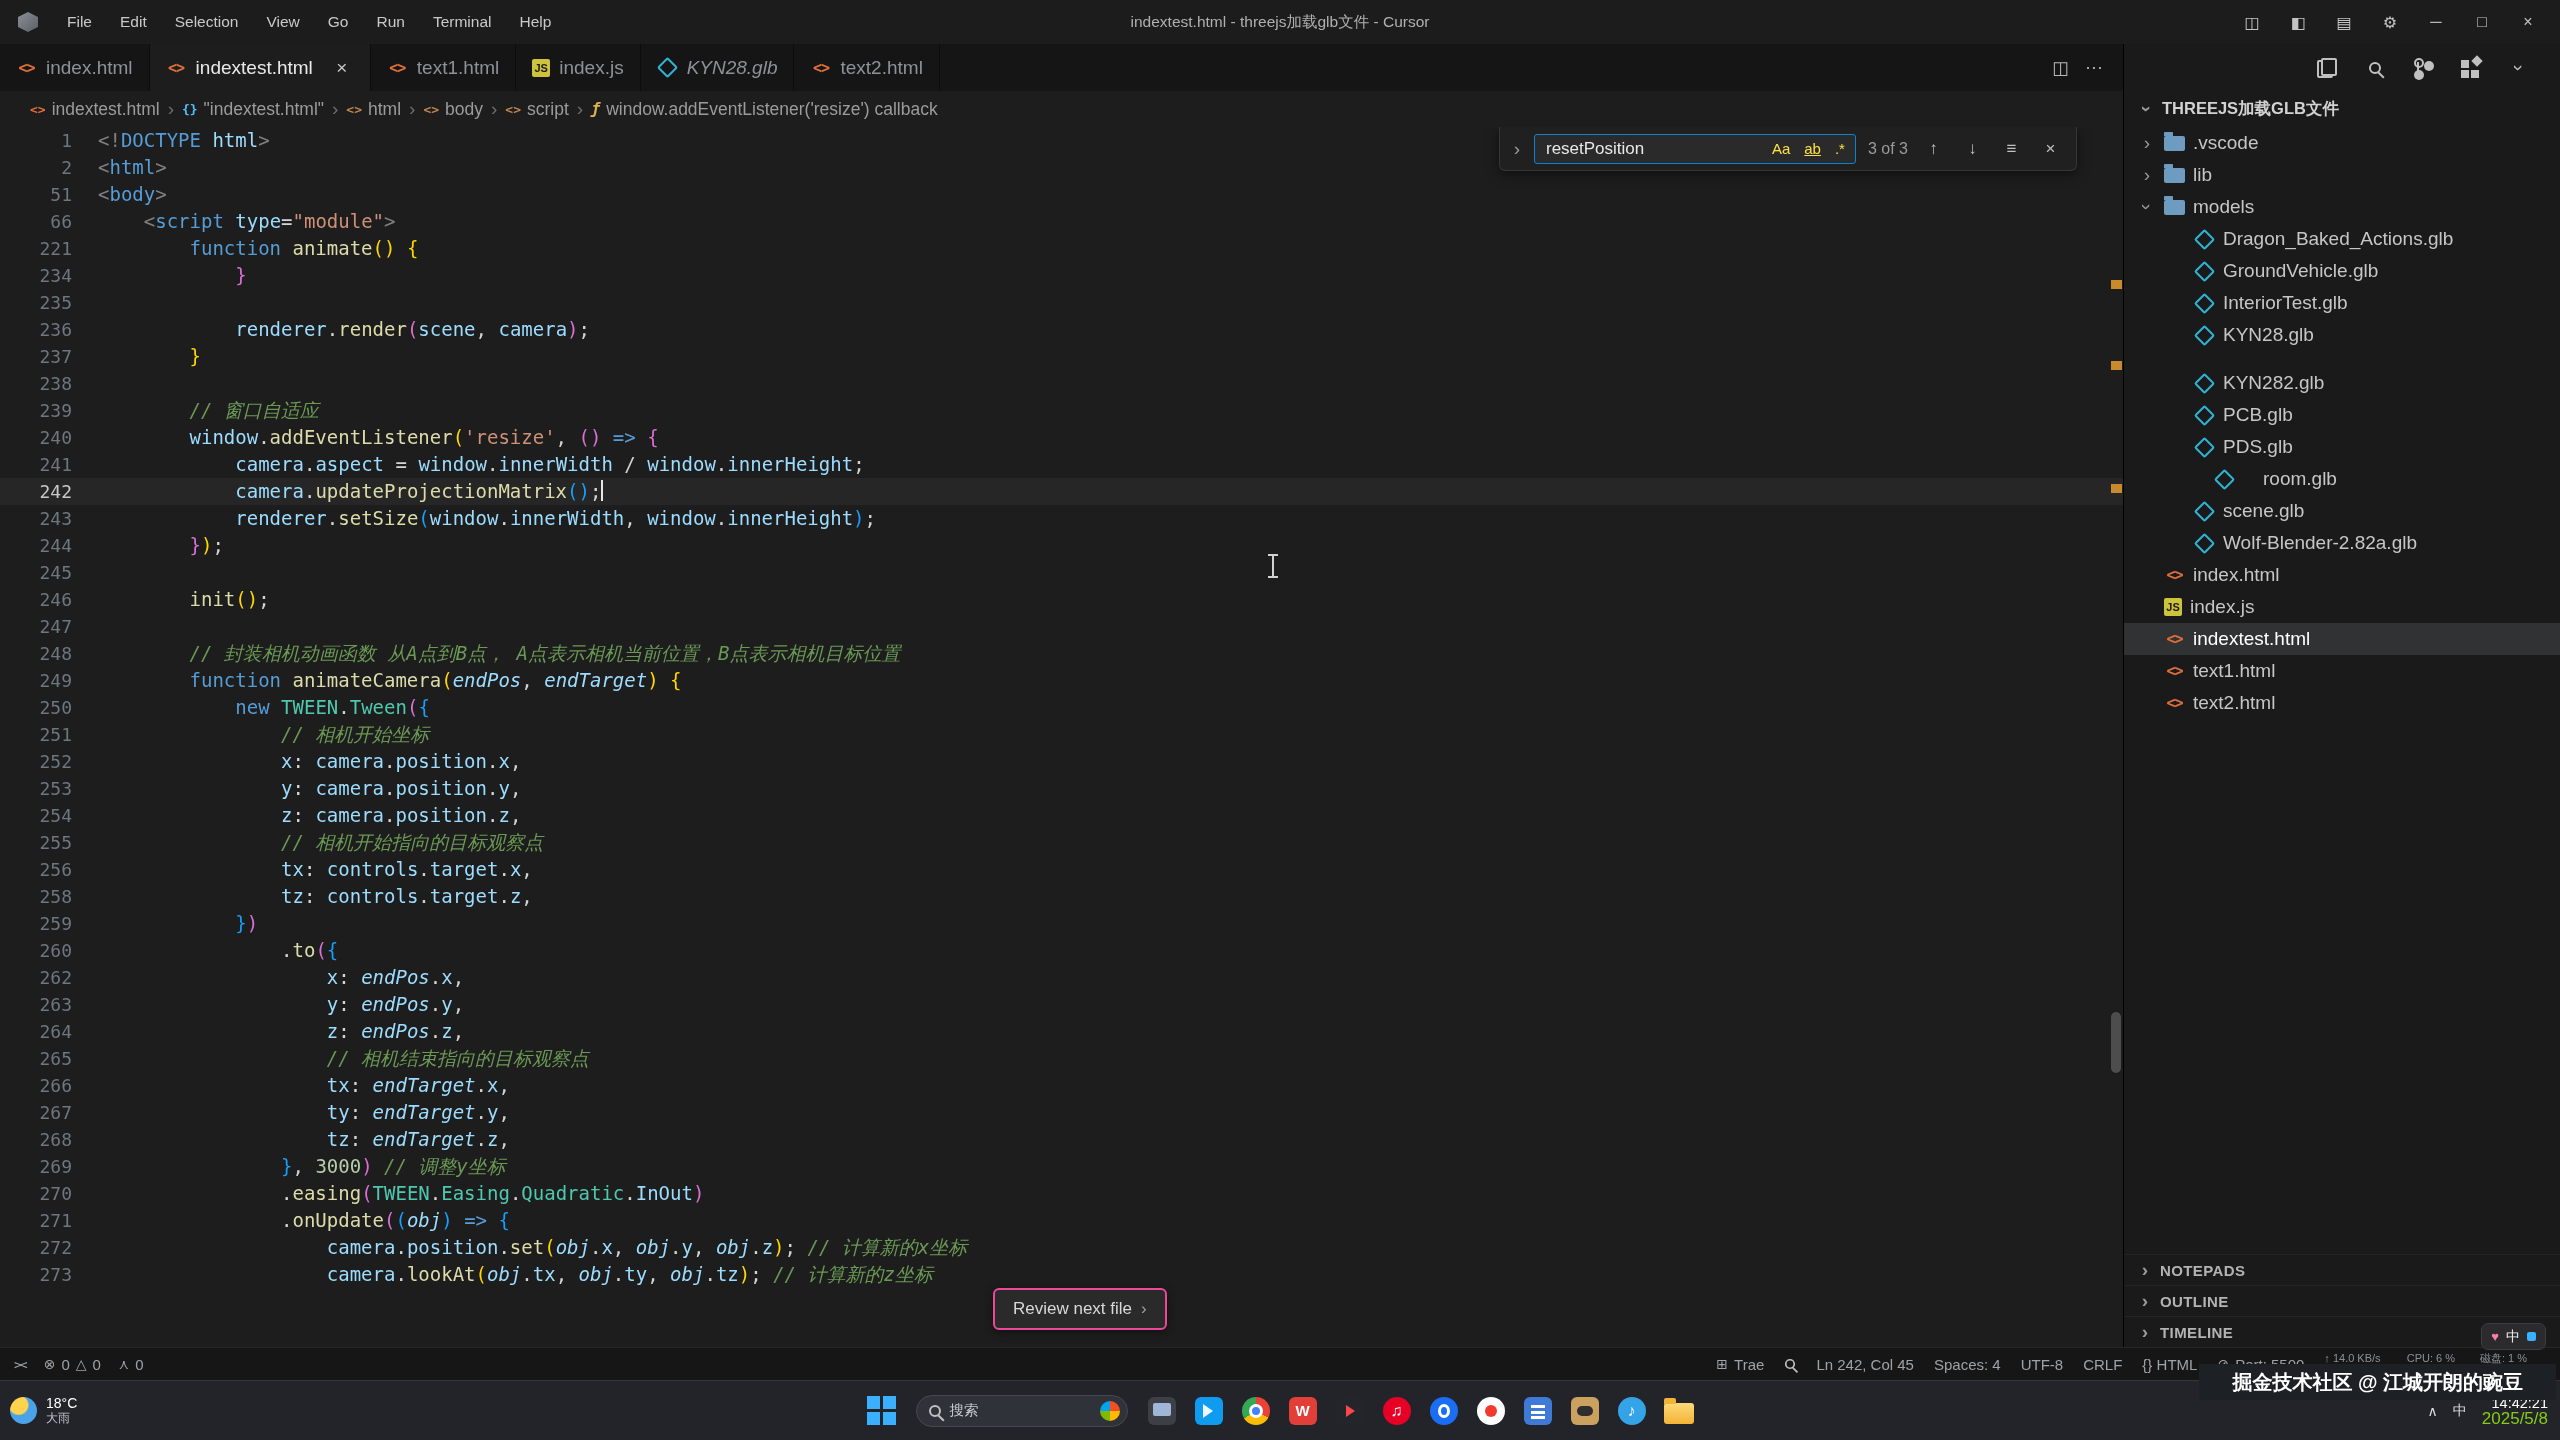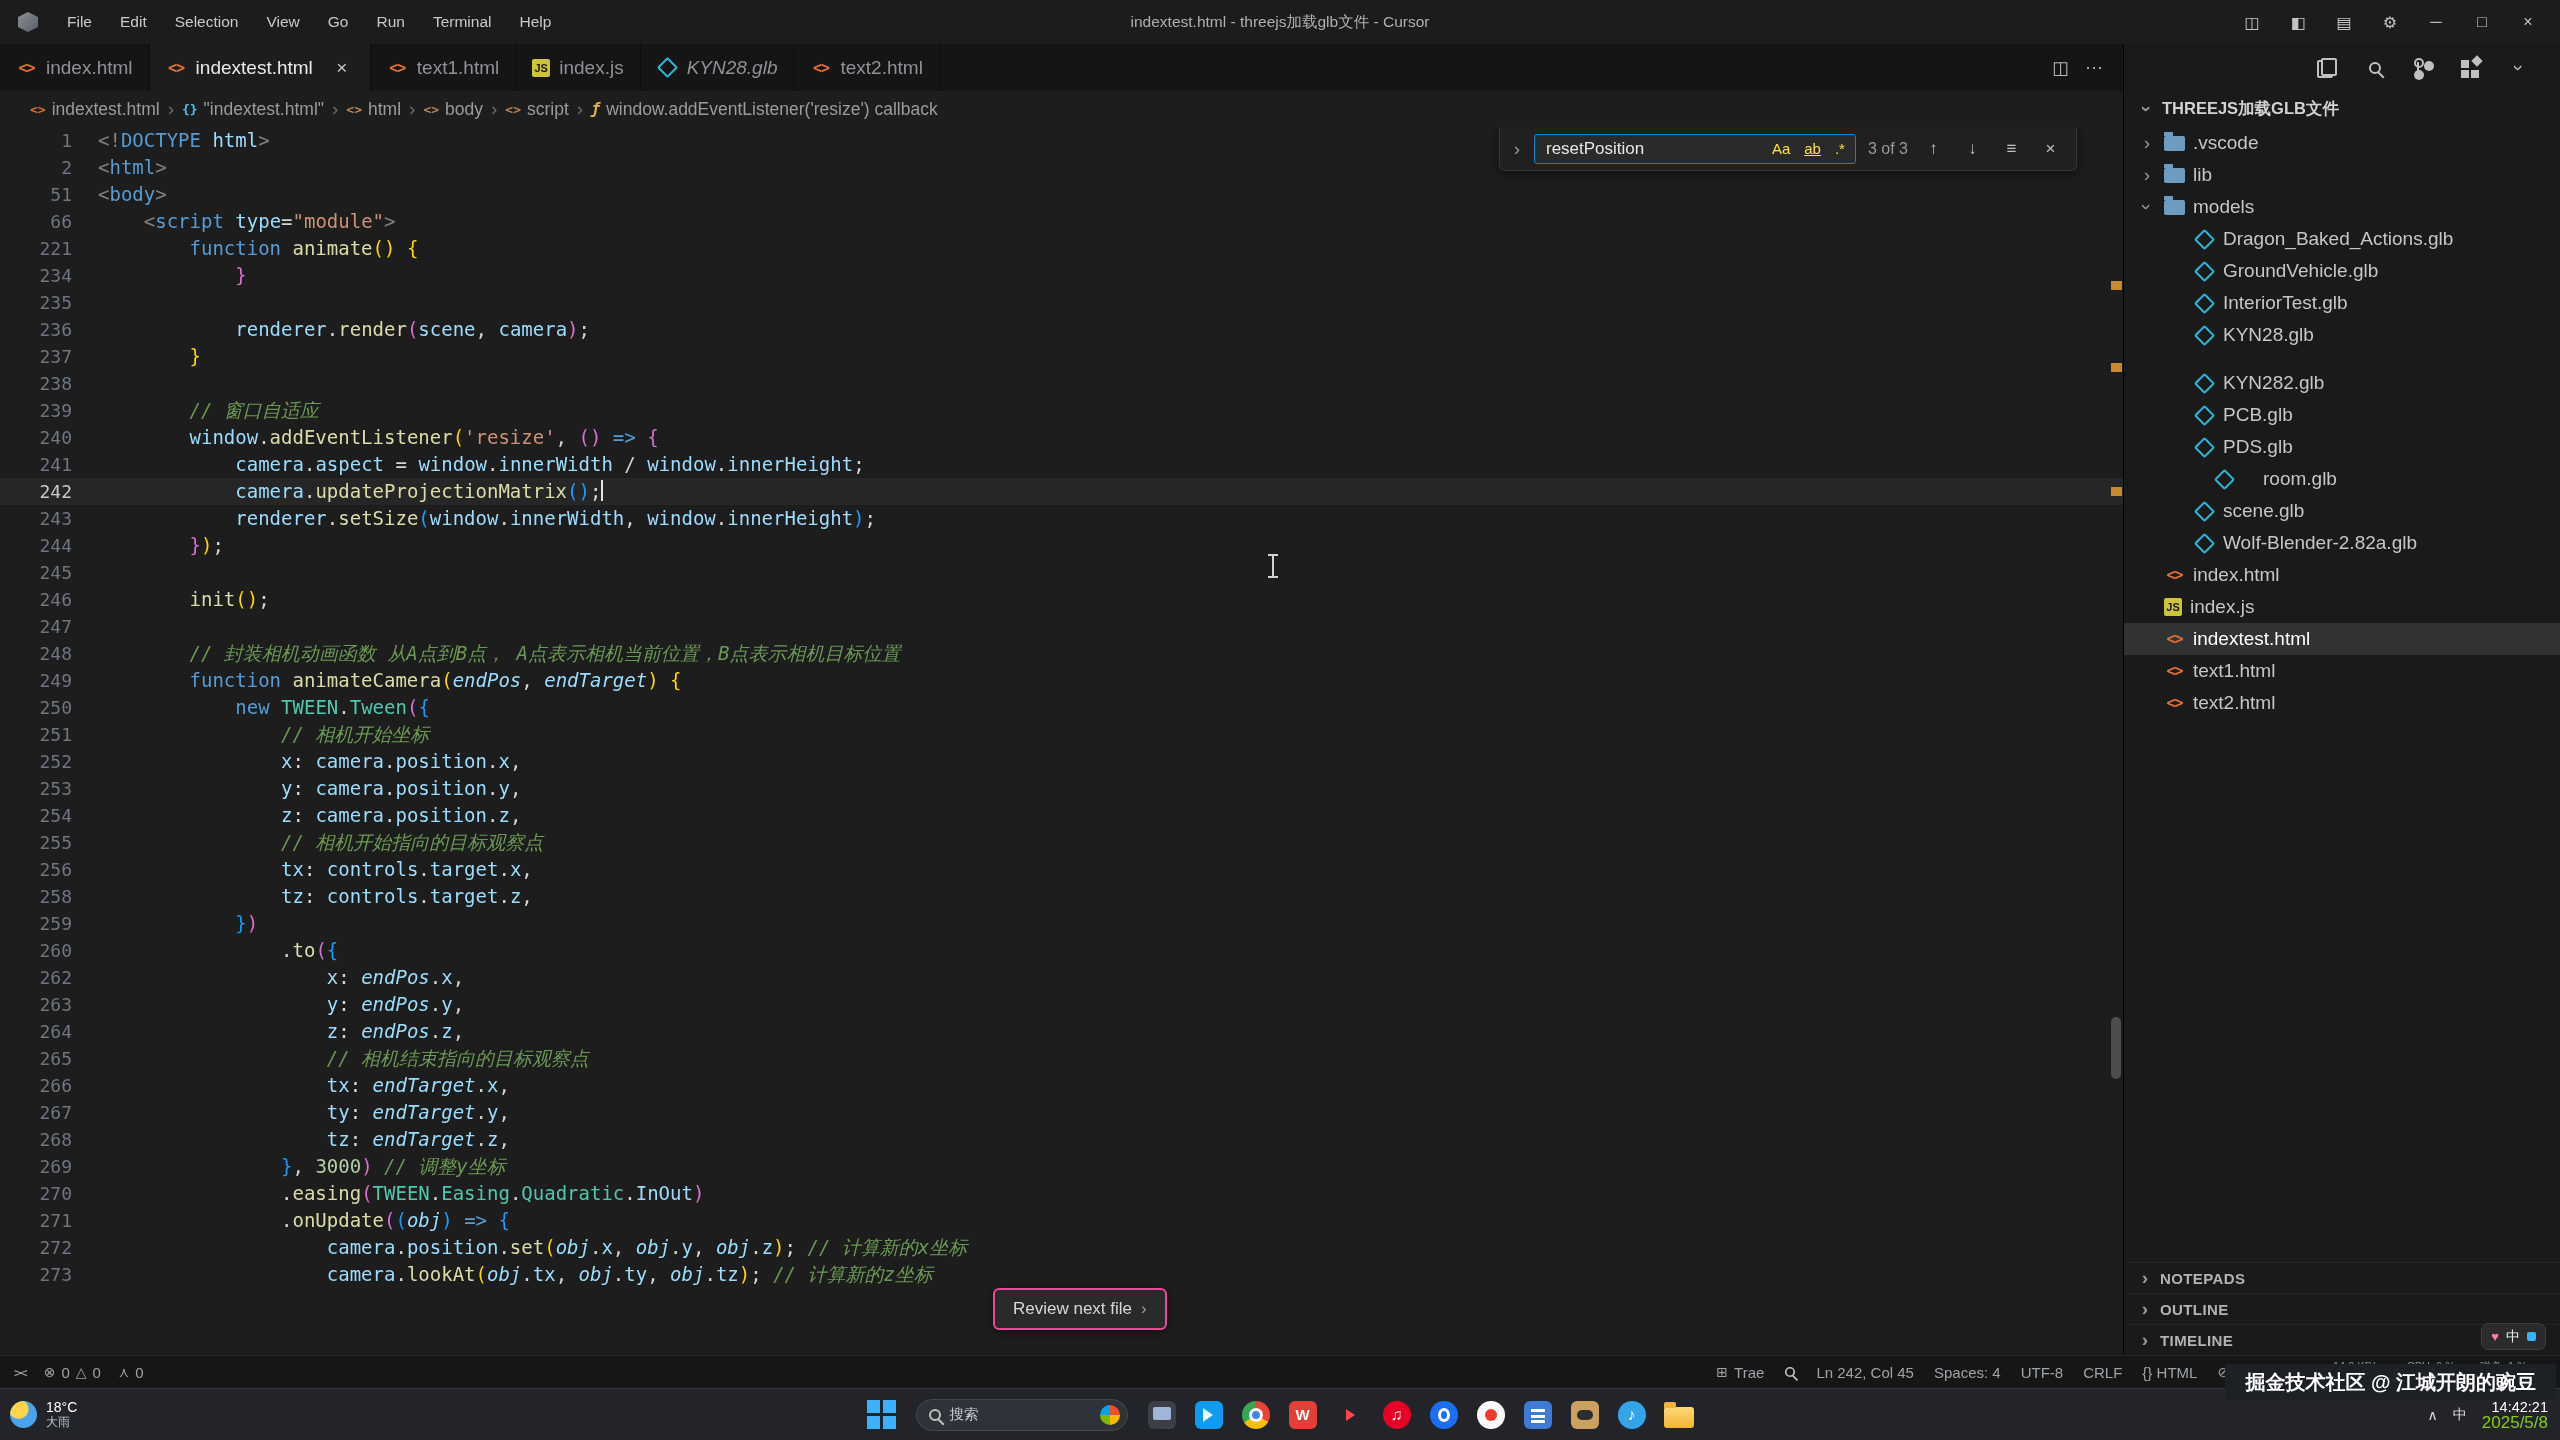--- a/index.html
+++ b/index.html
@@ -112,21 +112,21 @@
   .sb-ic{font-size:14px}
 
   
   .statusbar{height:33px;background:#161616;border-top:1px solid #262626;display:flex;align-items:center;padding:0 14px;font-size:15px;color:#9ea3a8;flex:none;gap:18px}
   .sb-left{display:flex;align-items:center;gap:18px}
   .sb-right{margin-left:auto;display:flex;align-items:center;gap:20px}
   .sb-item{display:flex;align-items:center;gap:6px;white-space:nowrap}
   .sb-stats{display:flex;flex-direction:column;justify-content:center;font-size:11px;line-height:12.5px;color:#8b9096;white-space:nowrap}
 
   
-  .taskbar{height:52px;background:#22242a;border-top:1px solid #33363c;display:flex;align-items:center;position:relative;flex:none}
+  .taskbar{height:60px;background:#22242a;border-top:1px solid #33363c;display:flex;align-items:center;position:relative;flex:none}
   .weather{position:absolute;left:10px;display:flex;align-items:center;gap:9px}
   .w-icon{width:27px;height:27px;border-radius:50%;background:radial-gradient(circle at 32% 30%,#ffd34d 0 34%,#4aa3e8 40% 100%);flex:none}
   .w-text{display:flex;flex-direction:column;line-height:15px}
   .w-temp{font-size:14px;color:#fff}
   .w-desc{font-size:12px;color:#c0c4ca}
   .tb-center{margin:0 auto;display:flex;align-items:center;gap:5px}
   .tb-btn{width:42px;height:40px;display:flex;align-items:center;justify-content:center;border-radius:6px;flex:none}
   .win-logo{position:relative;width:29px;height:29px}
   .win-logo::before{content:'';position:absolute;left:0;top:0;width:13px;height:13px;background:#3ab0ff;box-shadow:16px 0 #3ab0ff,0 16px #3ab0ff,16px 16px #3ab0ff}
   .search-pill{height:32px;width:212px;background:#2f3238;border:1px solid #45484f;border-radius:16px;display:flex;align-items:center;gap:9px;padding:0 7px 0 12px;margin:0 8px}
@@ -154,21 +154,21 @@
   .ai-music{background:#35a3e8;border-radius:50%;font-size:16px}
   .ai-folder{width:30px;height:21px;background:linear-gradient(#ffd978,#f2b437);border-radius:3px;margin-top:5px}
   .ai-folder::before{content:'';position:absolute;top:-5px;left:0;width:12px;height:6px;background:#f2b437;border-radius:2px 2px 0 0}
   .tray{position:absolute;right:12px;display:flex;align-items:center;gap:15px}
   .tray-ic{color:#dcdcdc;font-size:14px}
   .clock{display:flex;flex-direction:column;align-items:flex-end;line-height:16px}
   .clock-time{font-size:14.5px;color:#fff}
   .clock-date{font-size:17px;color:#84cc16}
 
   
-  .watermark{position:absolute;right:4px;bottom:40px;height:36px;background:#1d2025;display:flex;align-items:center;padding:0 20px;font-size:20px;font-weight:700;color:#fff;z-index:60;white-space:nowrap}
+  .watermark{position:absolute;right:4px;bottom:40px;height:36px;background:#1d2025;display:flex;align-items:center;padding:0 33px;font-size:20px;font-weight:700;color:#fff;z-index:60;white-space:nowrap}
   .ime-pill{position:absolute;right:14px;bottom:90px;height:27px;background:#2b2b2e;border:1px solid #3d3d42;border-radius:7px;display:flex;align-items:center;gap:7px;padding:0 9px;z-index:55;font-size:14px;color:#eee}
   .heart{color:#ff7ca8;font-size:13px}
   .blue-dot{width:9px;height:9px;border-radius:2px;background:#3ab0ff}
 </style>
 </head>
 <body>
 
 <div class="root">
 
   <header class="titlebar">

